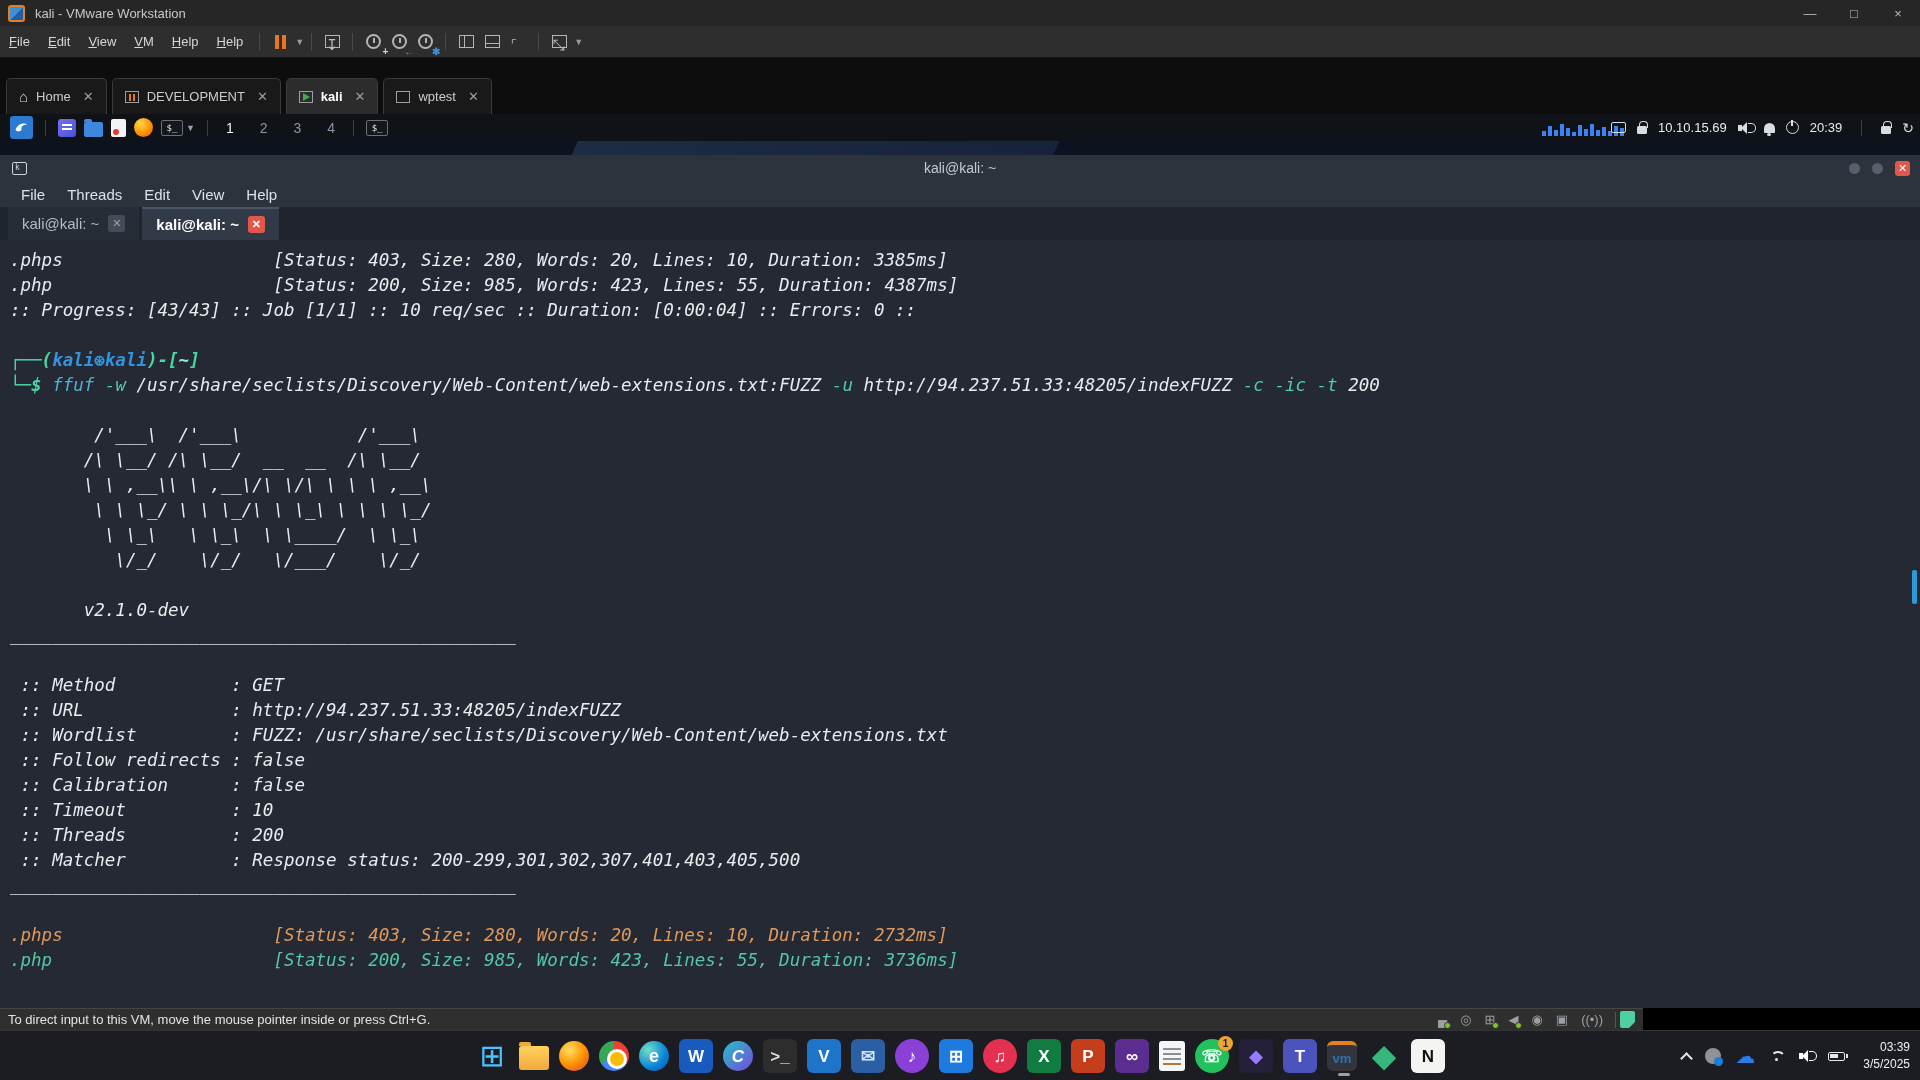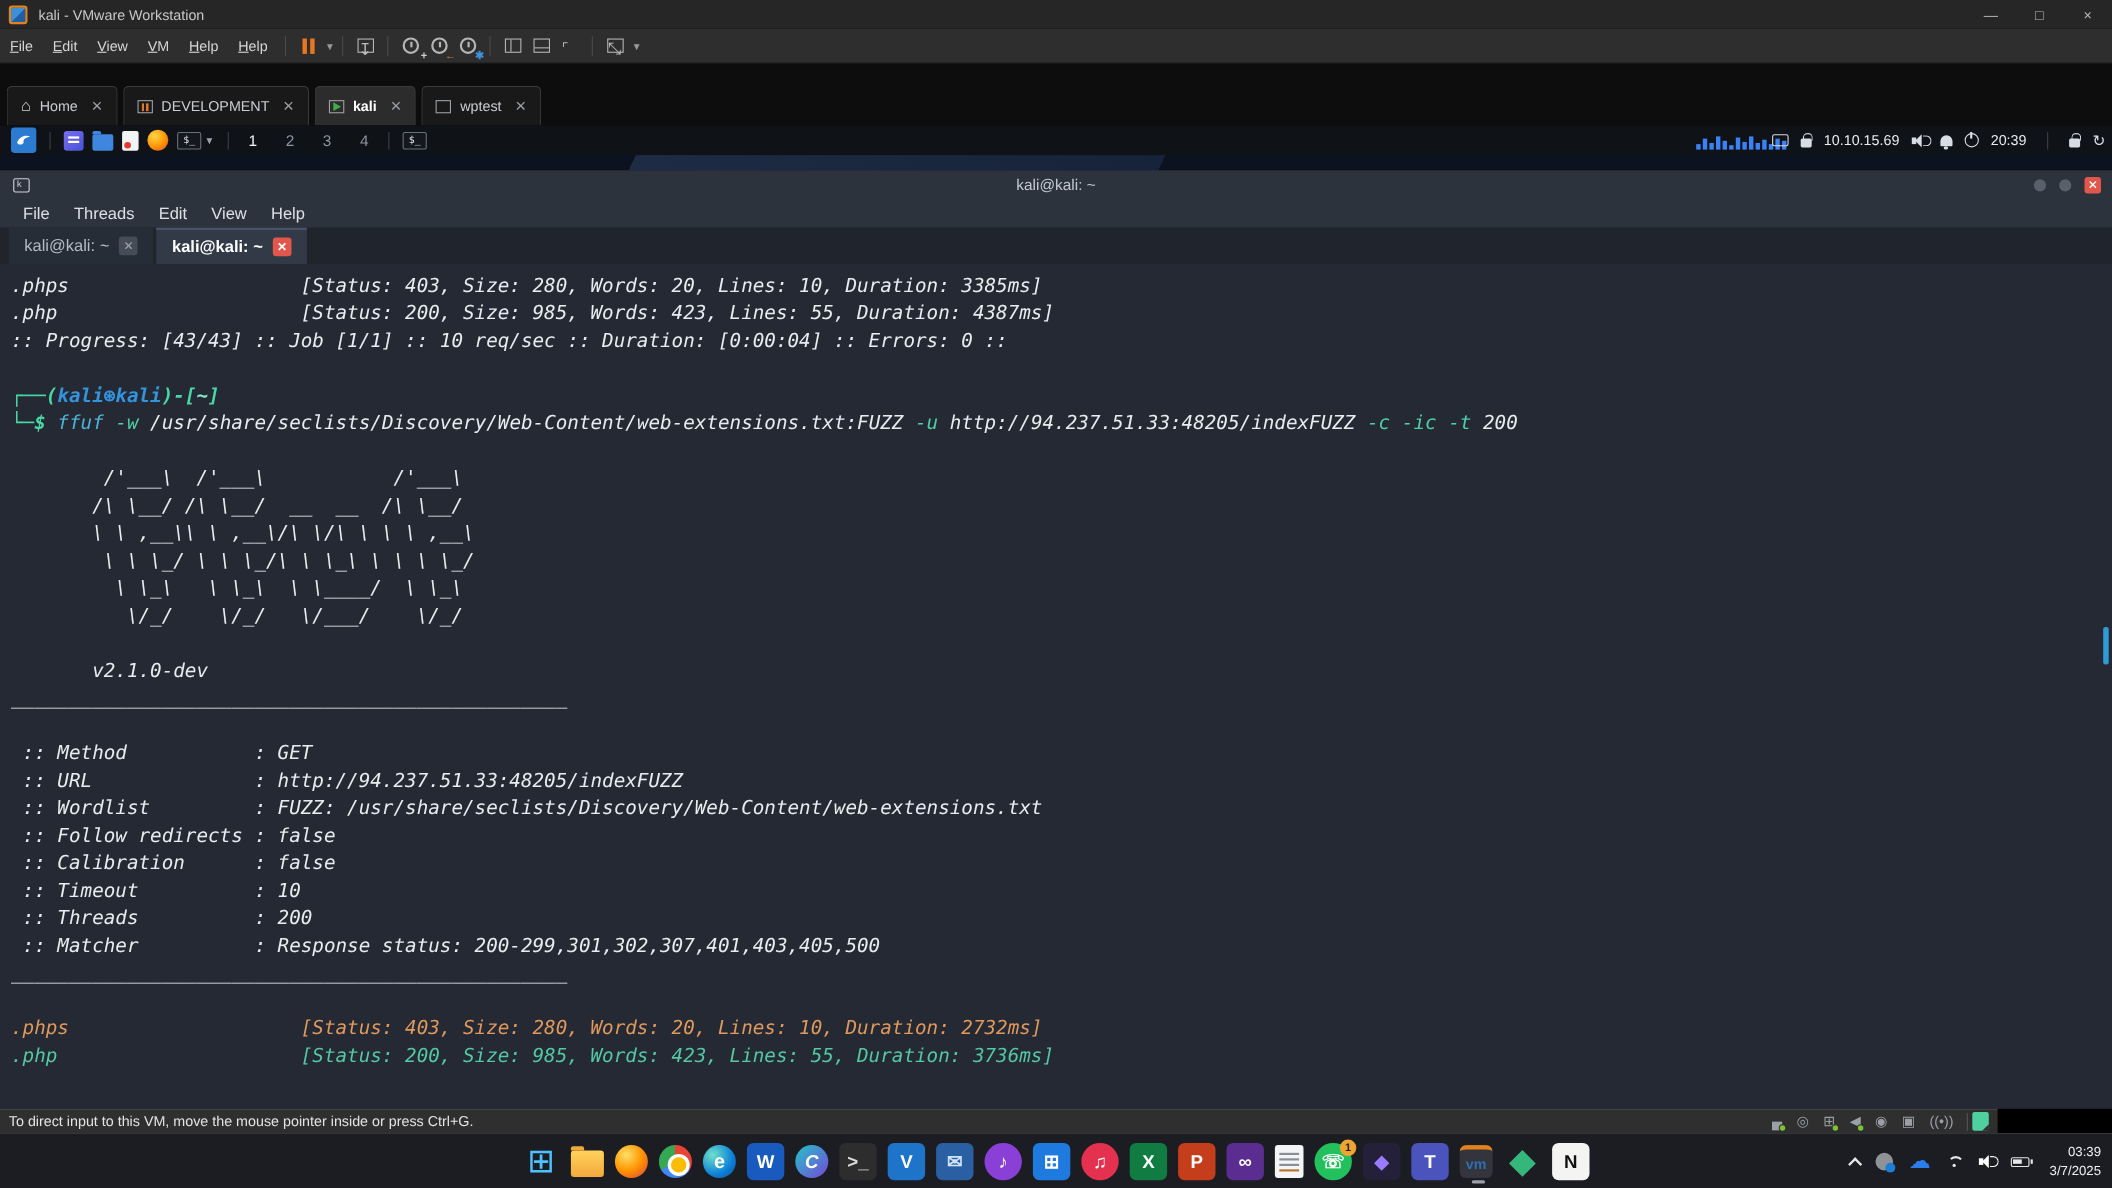--- a/index.html
+++ b/index.html
@@ -144,21 +144,21 @@
   .c-b { color:#3393dd; font-weight:bold; }
   .c-h { color:#8ae8c8; font-weight:bold; }
   .c-c { color:#4db4d7; }
   .c-f { color:#4fcfa8; }
   .c-o { color:#e0995c; }
   .c-t { color:#54c7a4; }
   .scroll-thumb { position:absolute; right:3px; top:330px; width:5px; height:34px;
     background:#2e9bd6; border-radius:2px; }
 
   
-  .vmw-statusbar { position:absolute; top:1008px; left:0; width:1816px; height:22px; background:#2f2f2f;
+  .vmw-statusbar { position:absolute; top:1008px; left:0; width:1643px; height:22px; background:#2f2f2f;
     border-top:1px solid #454545; display:flex; align-items:center; padding:0 8px; }
   .status-hint { font-size:13px; color:#e3e3e3; }
   .dev-tray { margin-left:auto; display:flex; align-items:center; gap:13px; margin-right:8px; }
   .dev { position:relative; color:#9aa0a6; font-size:13px; line-height:1; display:inline-flex; }
   .dev .gdot { position:absolute; right:-4px; bottom:-3px; width:7px; height:7px; border-radius:50%;
     background:#7ec232; border:1px solid #2f2f2f; }
   .sb-sep { width:1px; height:16px; background:#555; margin:0 4px; }
   .msg-ico { width:15px; height:17px; background:#4fd0a0; border-radius:2px; position:relative; }
   .msg-ico::after { content:""; position:absolute; right:0; bottom:0;
     border-left:6px solid transparent; border-bottom:6px solid #2f2f2f; }
@@ -485,16 +485,16 @@
     <span class="i-chevup"></span>
     <span class="i-vmtray"></span>
     <span class="i-cloud">☁</span>
     <span class="i-wifi"></span>
     <span class="i-vol tb-vol">
         <span class="arc"></span>
       </span>
     <span class="i-batt"></span>
     <div class="tb-clock">
       <div>03:39</div>
-      <div>3/7/2025</div>
+      <div>3/5/2025</div>
     </div>
   </div>
 </div>
 
 </body></html>

